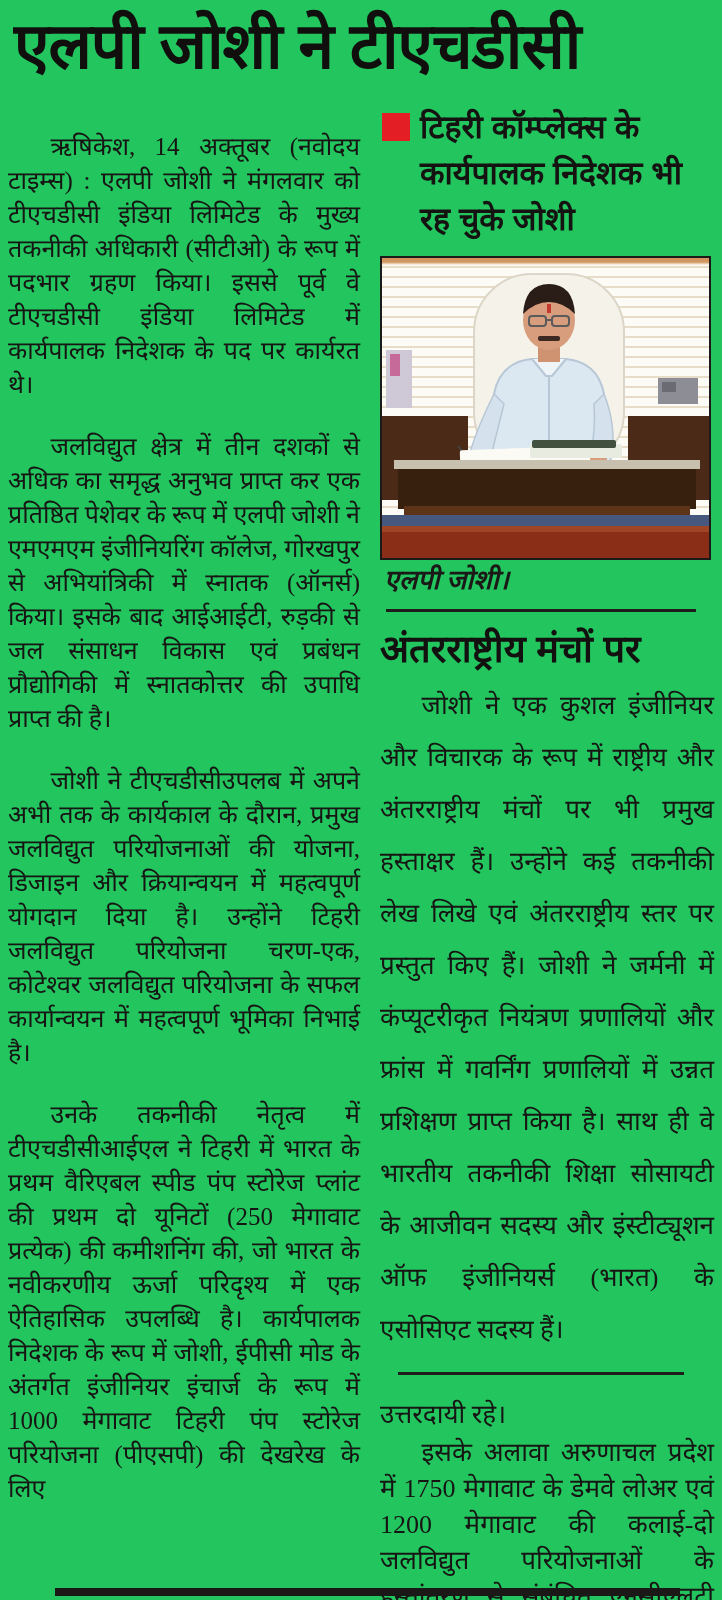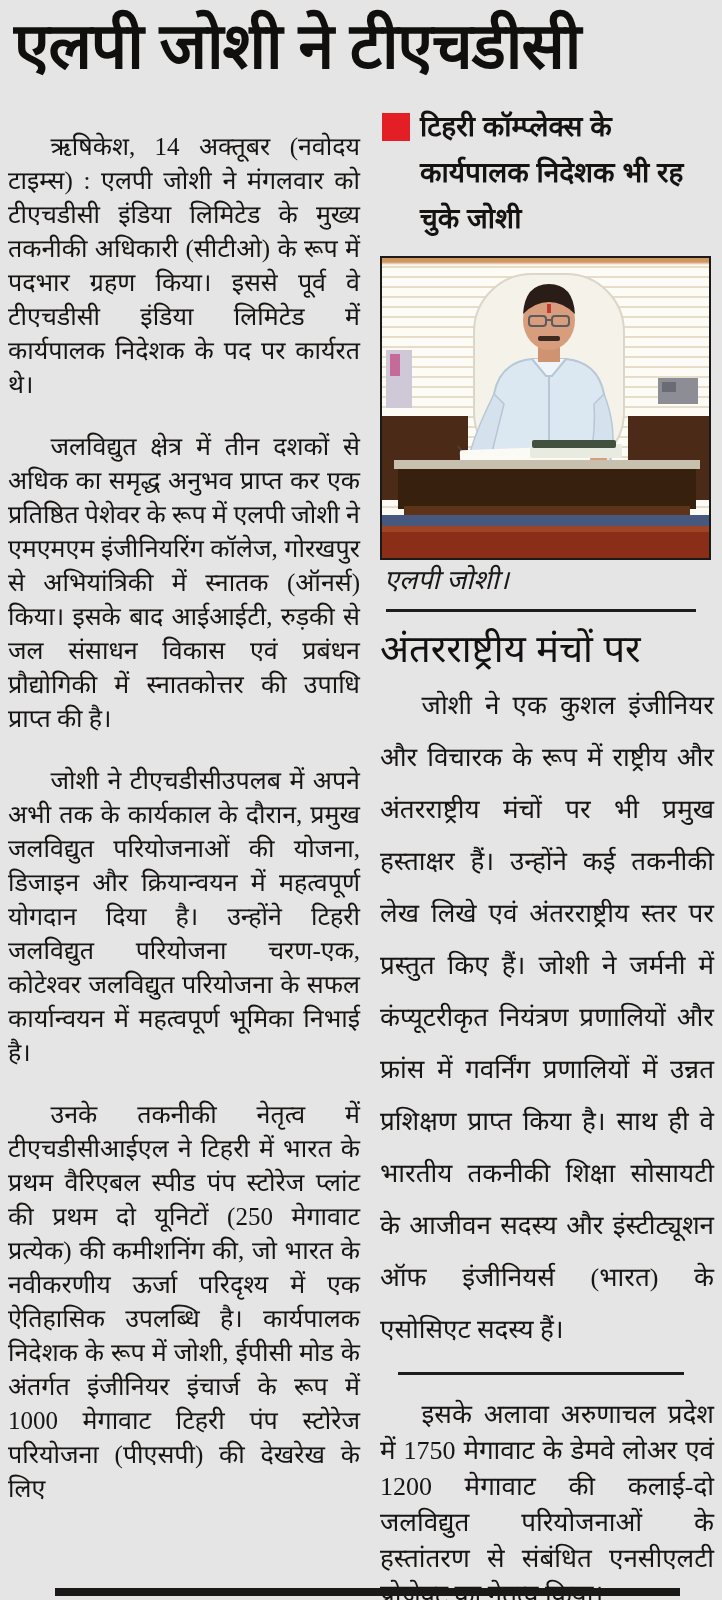--- a/index.html
+++ b/index.html
@@ -1,21 +1,21 @@
 <!DOCTYPE html>
 <html lang="hi"><head>
 <meta charset="utf-8">
 <style>
   * { margin:0; padding:0; box-sizing:border-box; }
   html,body { background:#ffffff; }
   .page {
     position:relative;
     width:722px; height:1600px;
     margin:0 auto;
-    background:#e5e5e5;
+    background:#22c55e;
     color:#161413;
     font-family:"Liberation Serif","DejaVu Serif",serif;
     overflow:hidden;
   }
   
   .headline {
     padding:6px 10px 4px 14px;
     font-family:"Liberation Sans","DejaVu Sans",sans-serif;
     font-weight:900;
     font-size:64px;
@@ -50,51 +50,52 @@
   }
   .bullet-square {
     flex:0 0 28px;
     width:28px; height:28px;
     margin:9px 10px 0 2px;
     background:#e31e24;
   }
   .bullet-text {
     font-family:"Liberation Sans","DejaVu Sans",sans-serif;
     font-weight:bold;
-    font-size:28px;
+    font-size:32px;
     line-height:46px;
     color:#151311;
   }
   
   .photo-frame {
     position:relative;
     width:331px; height:304px;
     border:2px solid #1c1a18;
     background:
       linear-gradient(180deg, rgba(201,132,69,0.85) 4px, rgba(201,132,69,0) 7px),
       repeating-linear-gradient(180deg, #fdfbf5 0px, #fdfbf5 8px, #e6dcc8 8px, #e6dcc8 10px);
     overflow:hidden;
   }
   .photo-frame svg { position:absolute; inset:0; }
   .photo-caption {
     font-style:italic;
     font-size:27px;
     line-height:34px;
     padding:3px 0 6px 4px;
     color:#1b1917;
+    font-weight:bold;
   }
   .rule {
     border:none;
     border-top:3px solid #1f1d1b;
     margin:6px 18px 10px 6px;
   }
   
   .section2-head {
     font-family:"Liberation Sans","DejaVu Sans",sans-serif;
-    font-weight:normal;
+    font-weight:bold;
     font-size:38px;
     line-height:46px;
     margin:14px 0 8px 0;
     color:#131110;
   }
   .section2-body {
     font-size:26px;
     line-height:52px;
     text-align:justify;
     text-indent:1.6em;
@@ -206,20 +207,21 @@
       <hr class="rule">
 
       <h2 class="section2-head">
         <span style="display:block">अंतरराष्ट्रीय मंचों पर</span>
       </h2>
 
       <p class="section2-body">जोशी ने एक कुशल इंजीनियर और विचारक के रूप में राष्ट्रीय और अंतरराष्ट्रीय मंचों पर भी प्रमुख हस्ताक्षर हैं। उन्होंने कई तकनीकी लेख लिखे एवं अंतरराष्ट्रीय स्तर पर प्रस्तुत किए हैं। जोशी ने जर्मनी में कंप्यूटरीकृत नियंत्रण प्रणालियों और फ्रांस में गवर्निंग प्रणालियों में उन्नत प्रशिक्षण प्राप्त किया है। साथ ही वे भारतीय तकनीकी शिक्षा सोसायटी के आजीवन सदस्य और इंस्टीट्यूशन ऑफ इंजीनियर्स (भारत) के एसोसिएट सदस्य हैं।</p>
 
       <hr class="rule2">
 
+      <p class="cont-line">उत्तरदायी रहे।</p>
       <p class="cont-para">इसके अलावा अरुणाचल प्रदेश में 1750 मेगावाट के डेमवे लोअर एवं 1200 मेगावाट की कलाई-दो जलविद्युत परियोजनाओं के हस्तांतरण से संबंधित एनसीएलटी प्रोजेक्ट का नेतृत्व किया।</p>
 
     </div>
   </div>
 
   <div class="bottom-bar"></div>
 
 </div>
 
 </body></html>

